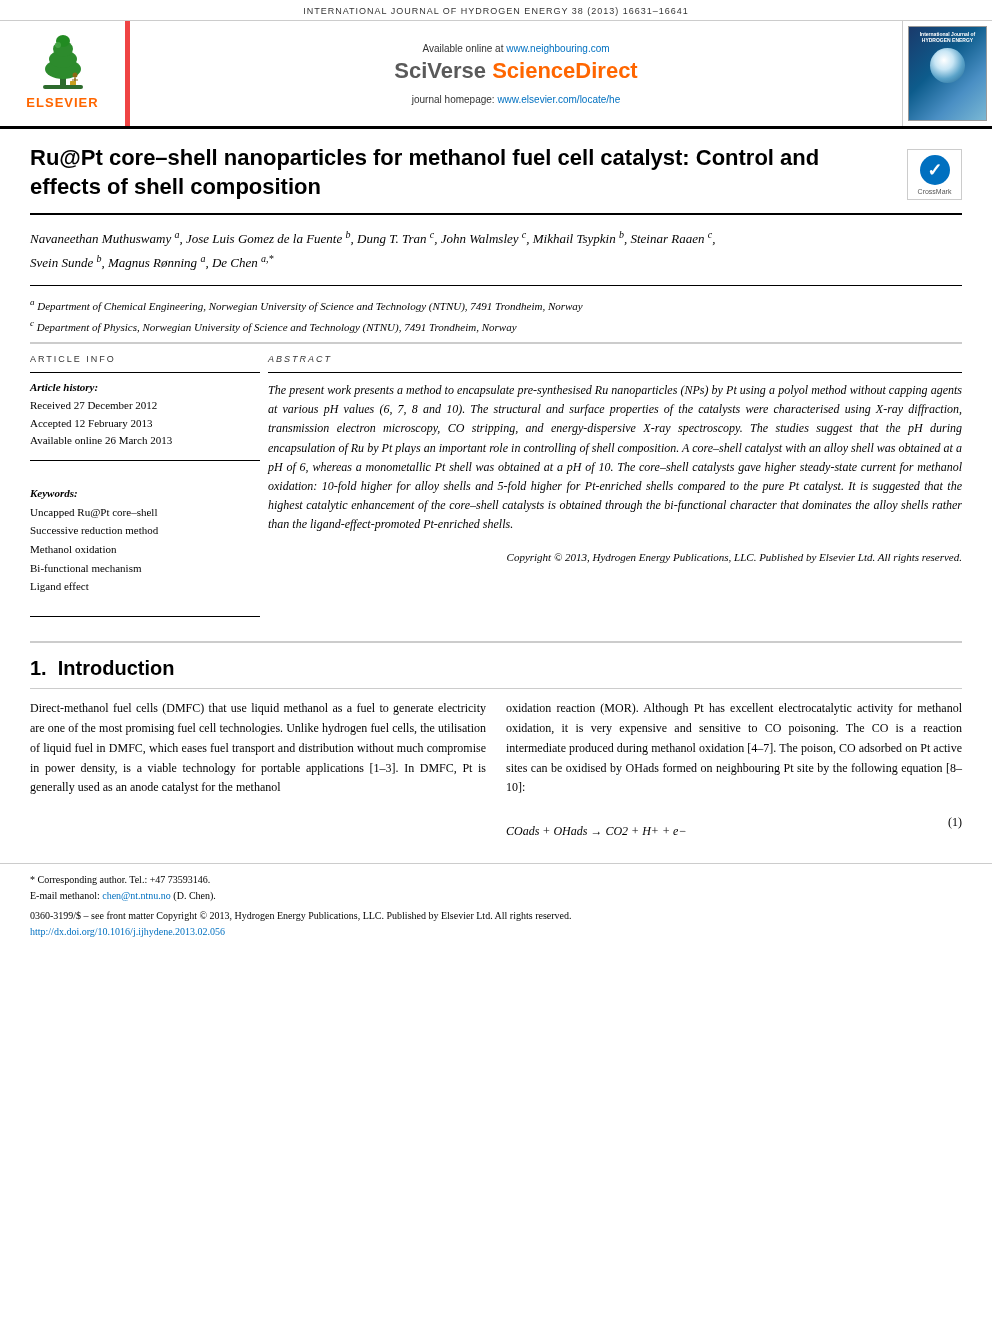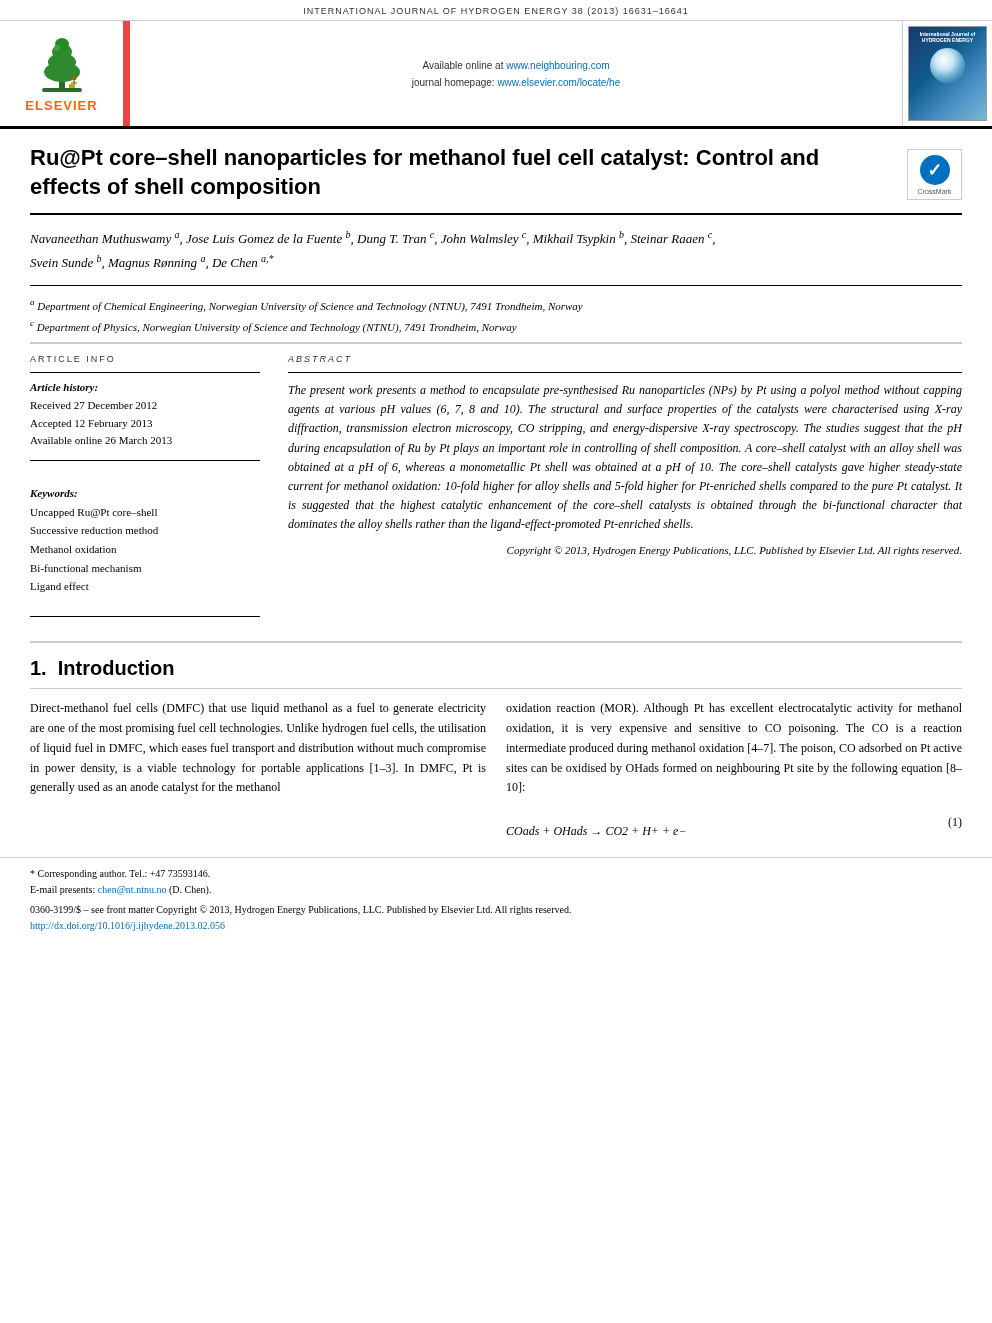--- a/index.html
+++ b/index.html
@@ -28,24 +28,24 @@
     .journal-header {
       display: flex;
       align-items: stretch;
       border-bottom: 3px solid #000;
       padding: 0;
     }
 
     .elsevier-logo-area {
       width: 130px;
       display: flex;
-      align-items: center;
+      align-items: flex-start;
       justify-content: center;
       padding: 10px;
-      border-right: 7px solid #ef4444;
+      border-right: 5px solid #ef4444;
     }
 
     .elsevier-logo {
       display: flex;
       flex-direction: column;
       align-items: center;
     }
 
     .elsevier-tree {
       width: 80px;
@@ -225,21 +225,21 @@
       font-style: italic;
     }
 
     .affiliation-item {
       margin-bottom: 3px;
     }
 
     
     .two-columns {
       display: flex;
-      gap: 28px;
+      gap: 8px;
       margin-top: 10px;
     }
 
     .left-column {
       width: 230px;
       flex-shrink: 0;
     }
 
     .right-column {
       flex: 1;
@@ -313,21 +313,21 @@
     }
 
     .abstract-text p {
       margin-bottom: 6px;
     }
 
     .copyright-text {
       font-size: 11px;
       line-height: 1.5;
       text-align: right;
-      margin-top: 8px;
+      margin-top: 15px;
     }
 
     
     .section-divider {
       border: none;
       border-top: 2px solid #ccc;
       margin: 16px 30px 0;
     }
 
     
@@ -365,21 +365,21 @@
 
     .body-text p {
       margin-bottom: 8px;
       text-indent: 0;
     }
 
     
     .article-footer {
       padding: 8px 30px;
       border-top: 1px solid #ccc;
-      margin-top: 10px;
+      margin-top: 16px;
     }
 
     .footnote {
       font-size: 10px;
       line-height: 1.6;
     }
 
     .footnote a {
       color: #0070c0;
       text-decoration: none;
@@ -434,20 +434,24 @@
 
         <rect x="47" y="50" width="6" height="4" rx="0.5" fill="#c8a020"></rect>
       </svg>
       <div class="elsevier-text">ELSEVIER</div>
     </div>
   </div>
 
   <div class="sciencedirect-area">
     <div class="available-text">
       Available online at <a>www.neighbouring.com</a>
+    </div>
+    <div class="sciencedirect-title">
+      <span class="sciverse-text">SciVerse</span>
+      <span class="sciencedirect-text">ScienceDirect</span>
     </div>
     <div class="journal-homepage">
       journal homepage: <a>www.elsevier.com/locate/he</a>
     </div>
   </div>
 
   <div class="hydrogen-cover">
     <div class="cover-image">
       <div class="cover-title-text">International Journal of HYDROGEN ENERGY</div>
       <div class="cover-circle"></div>
@@ -562,21 +566,21 @@
         <span class="equation-text">COads + OHads → CO2 + H+ + e−</span>
         <span class="equation-number">(1)</span>
       </div>
     </div>
   </div>
 </div>
 
 <div class="article-footer">
   <div class="footnote">
     <span>* Corresponding author. Tel.: +47 73593146.</span><br>
-    <span>E-mail presents:</span>
+    <span>E-mail methanol:</span>
     <a>chen@nt.ntnu.no</a>
     <span>(D. Chen).</span>
   </div>
   <div class="footnote" style="margin-top:4px;">0360-3199/$ – see front matter Copyright © 2013, Hydrogen Energy Publications, LLC. Published by Elsevier Ltd. All rights reserved.</div>
   <div class="footnote">
     <a>http://dx.doi.org/10.1016/j.ijhydene.2013.02.056</a>
   </div>
 </div>
 
 </body></html>

